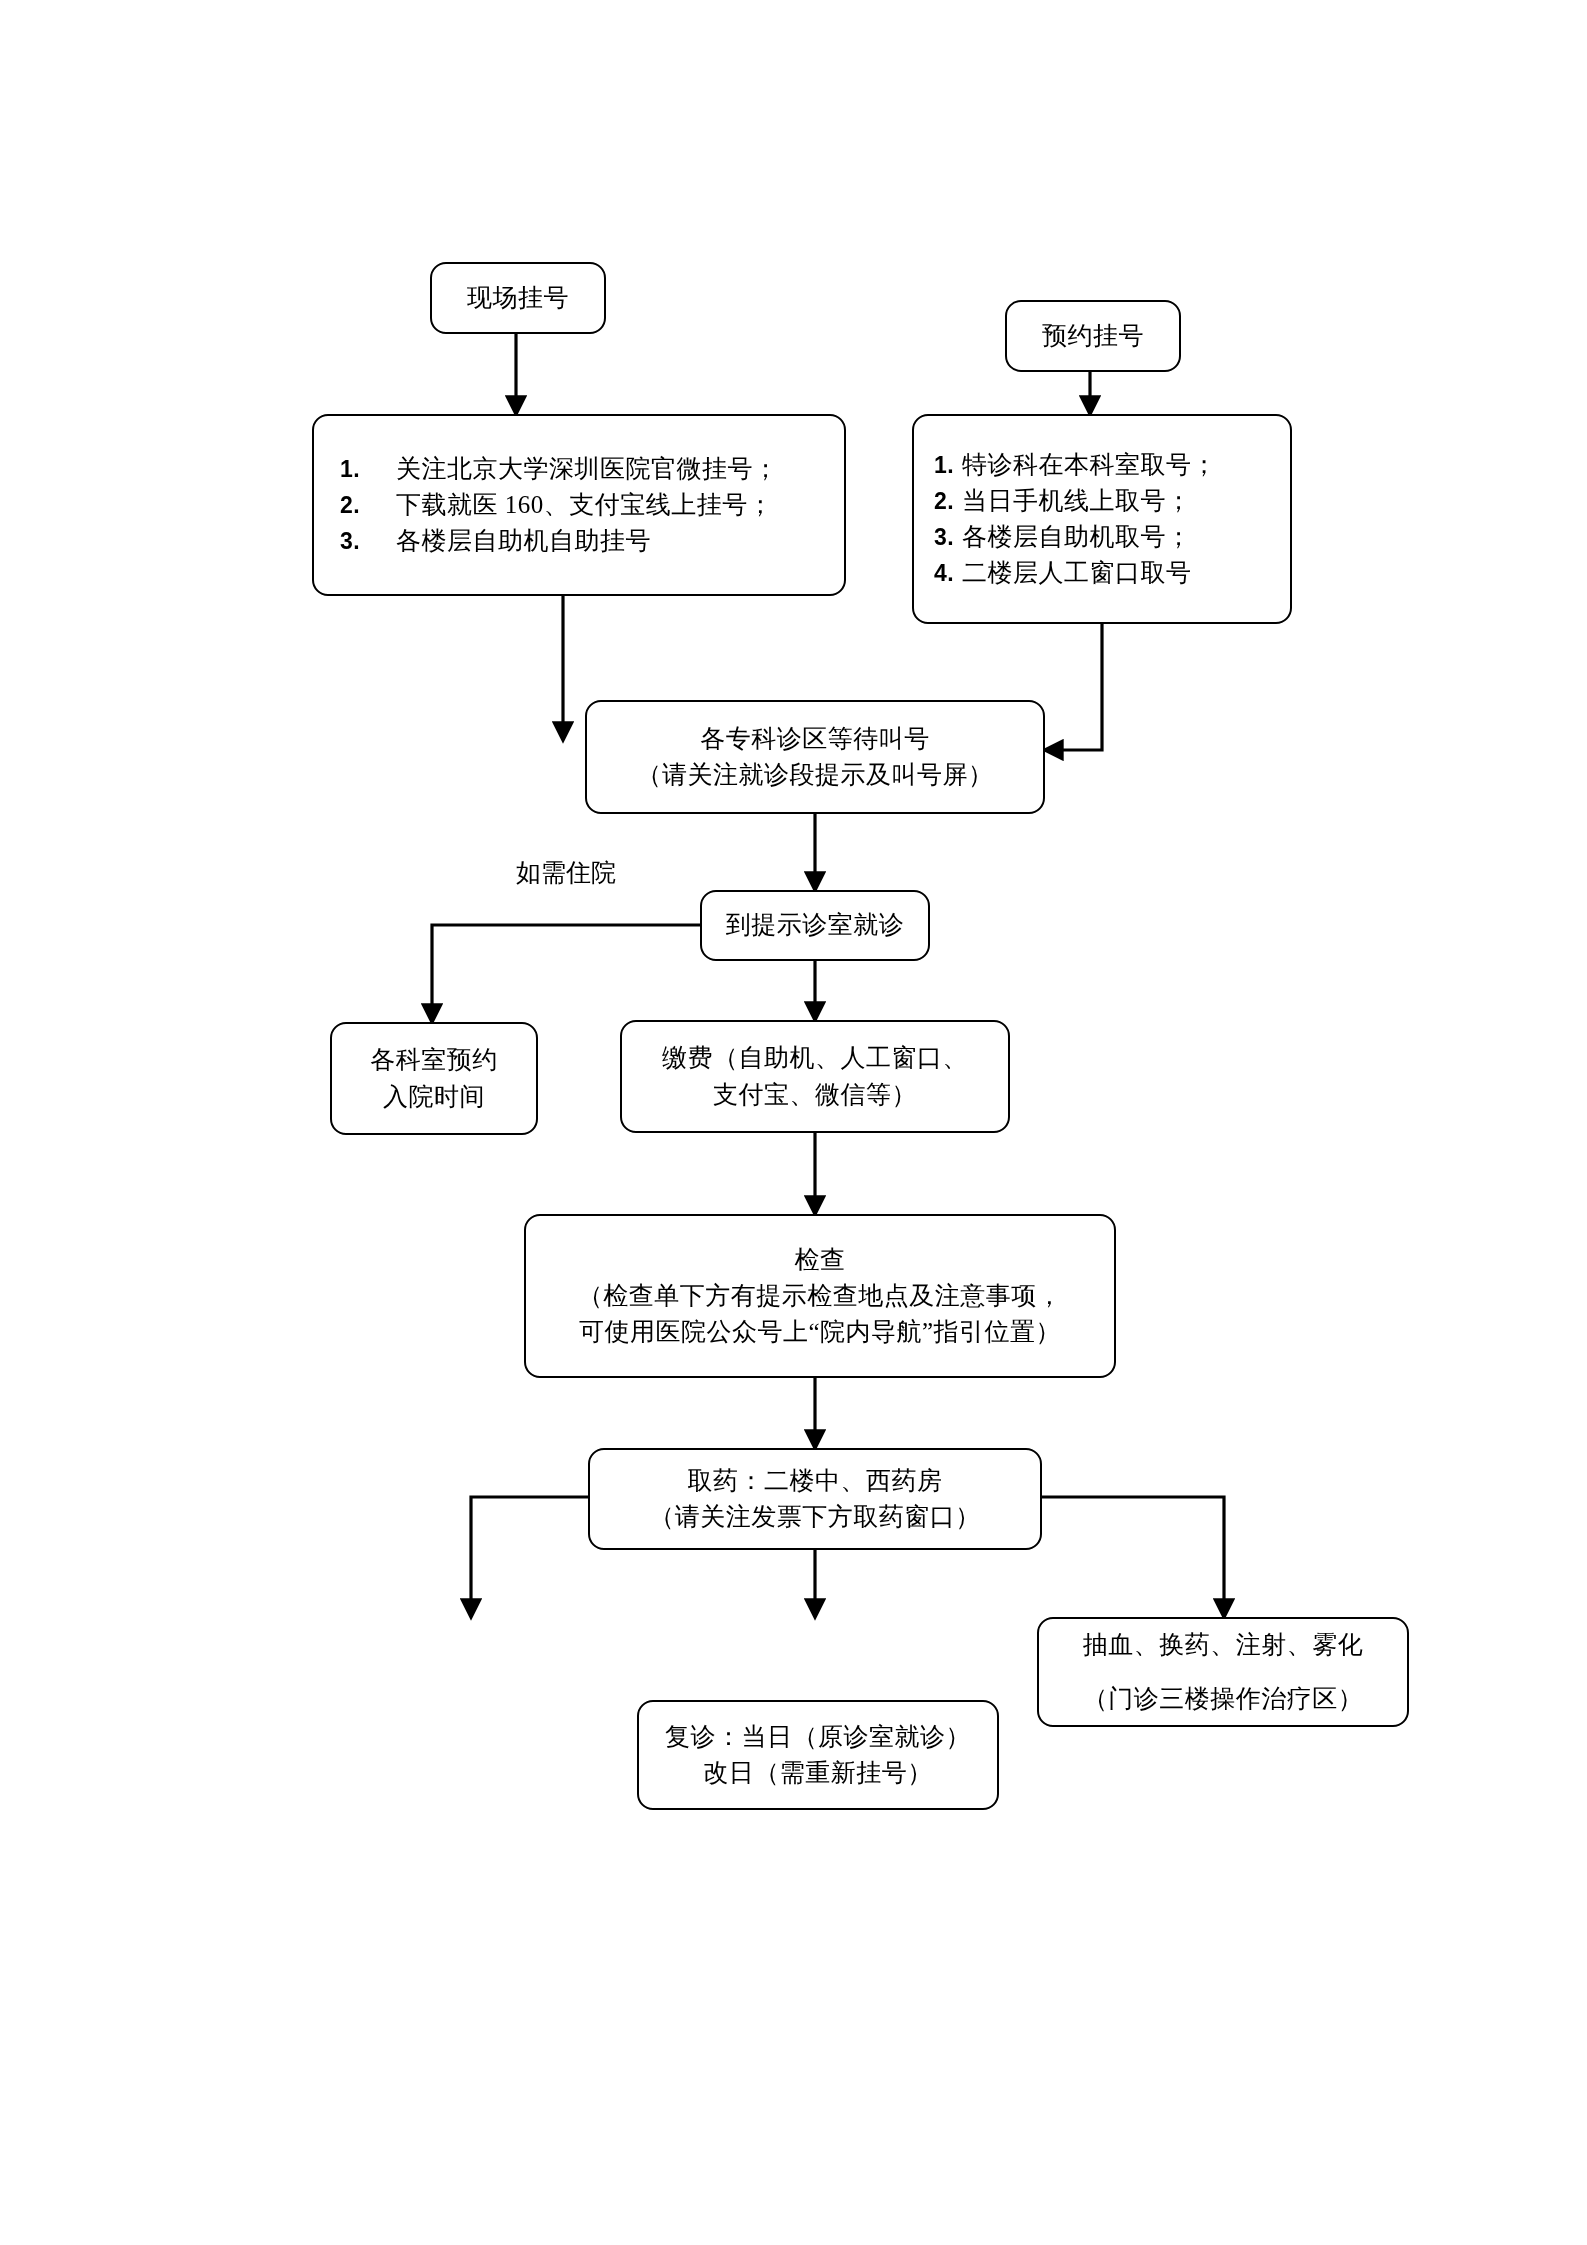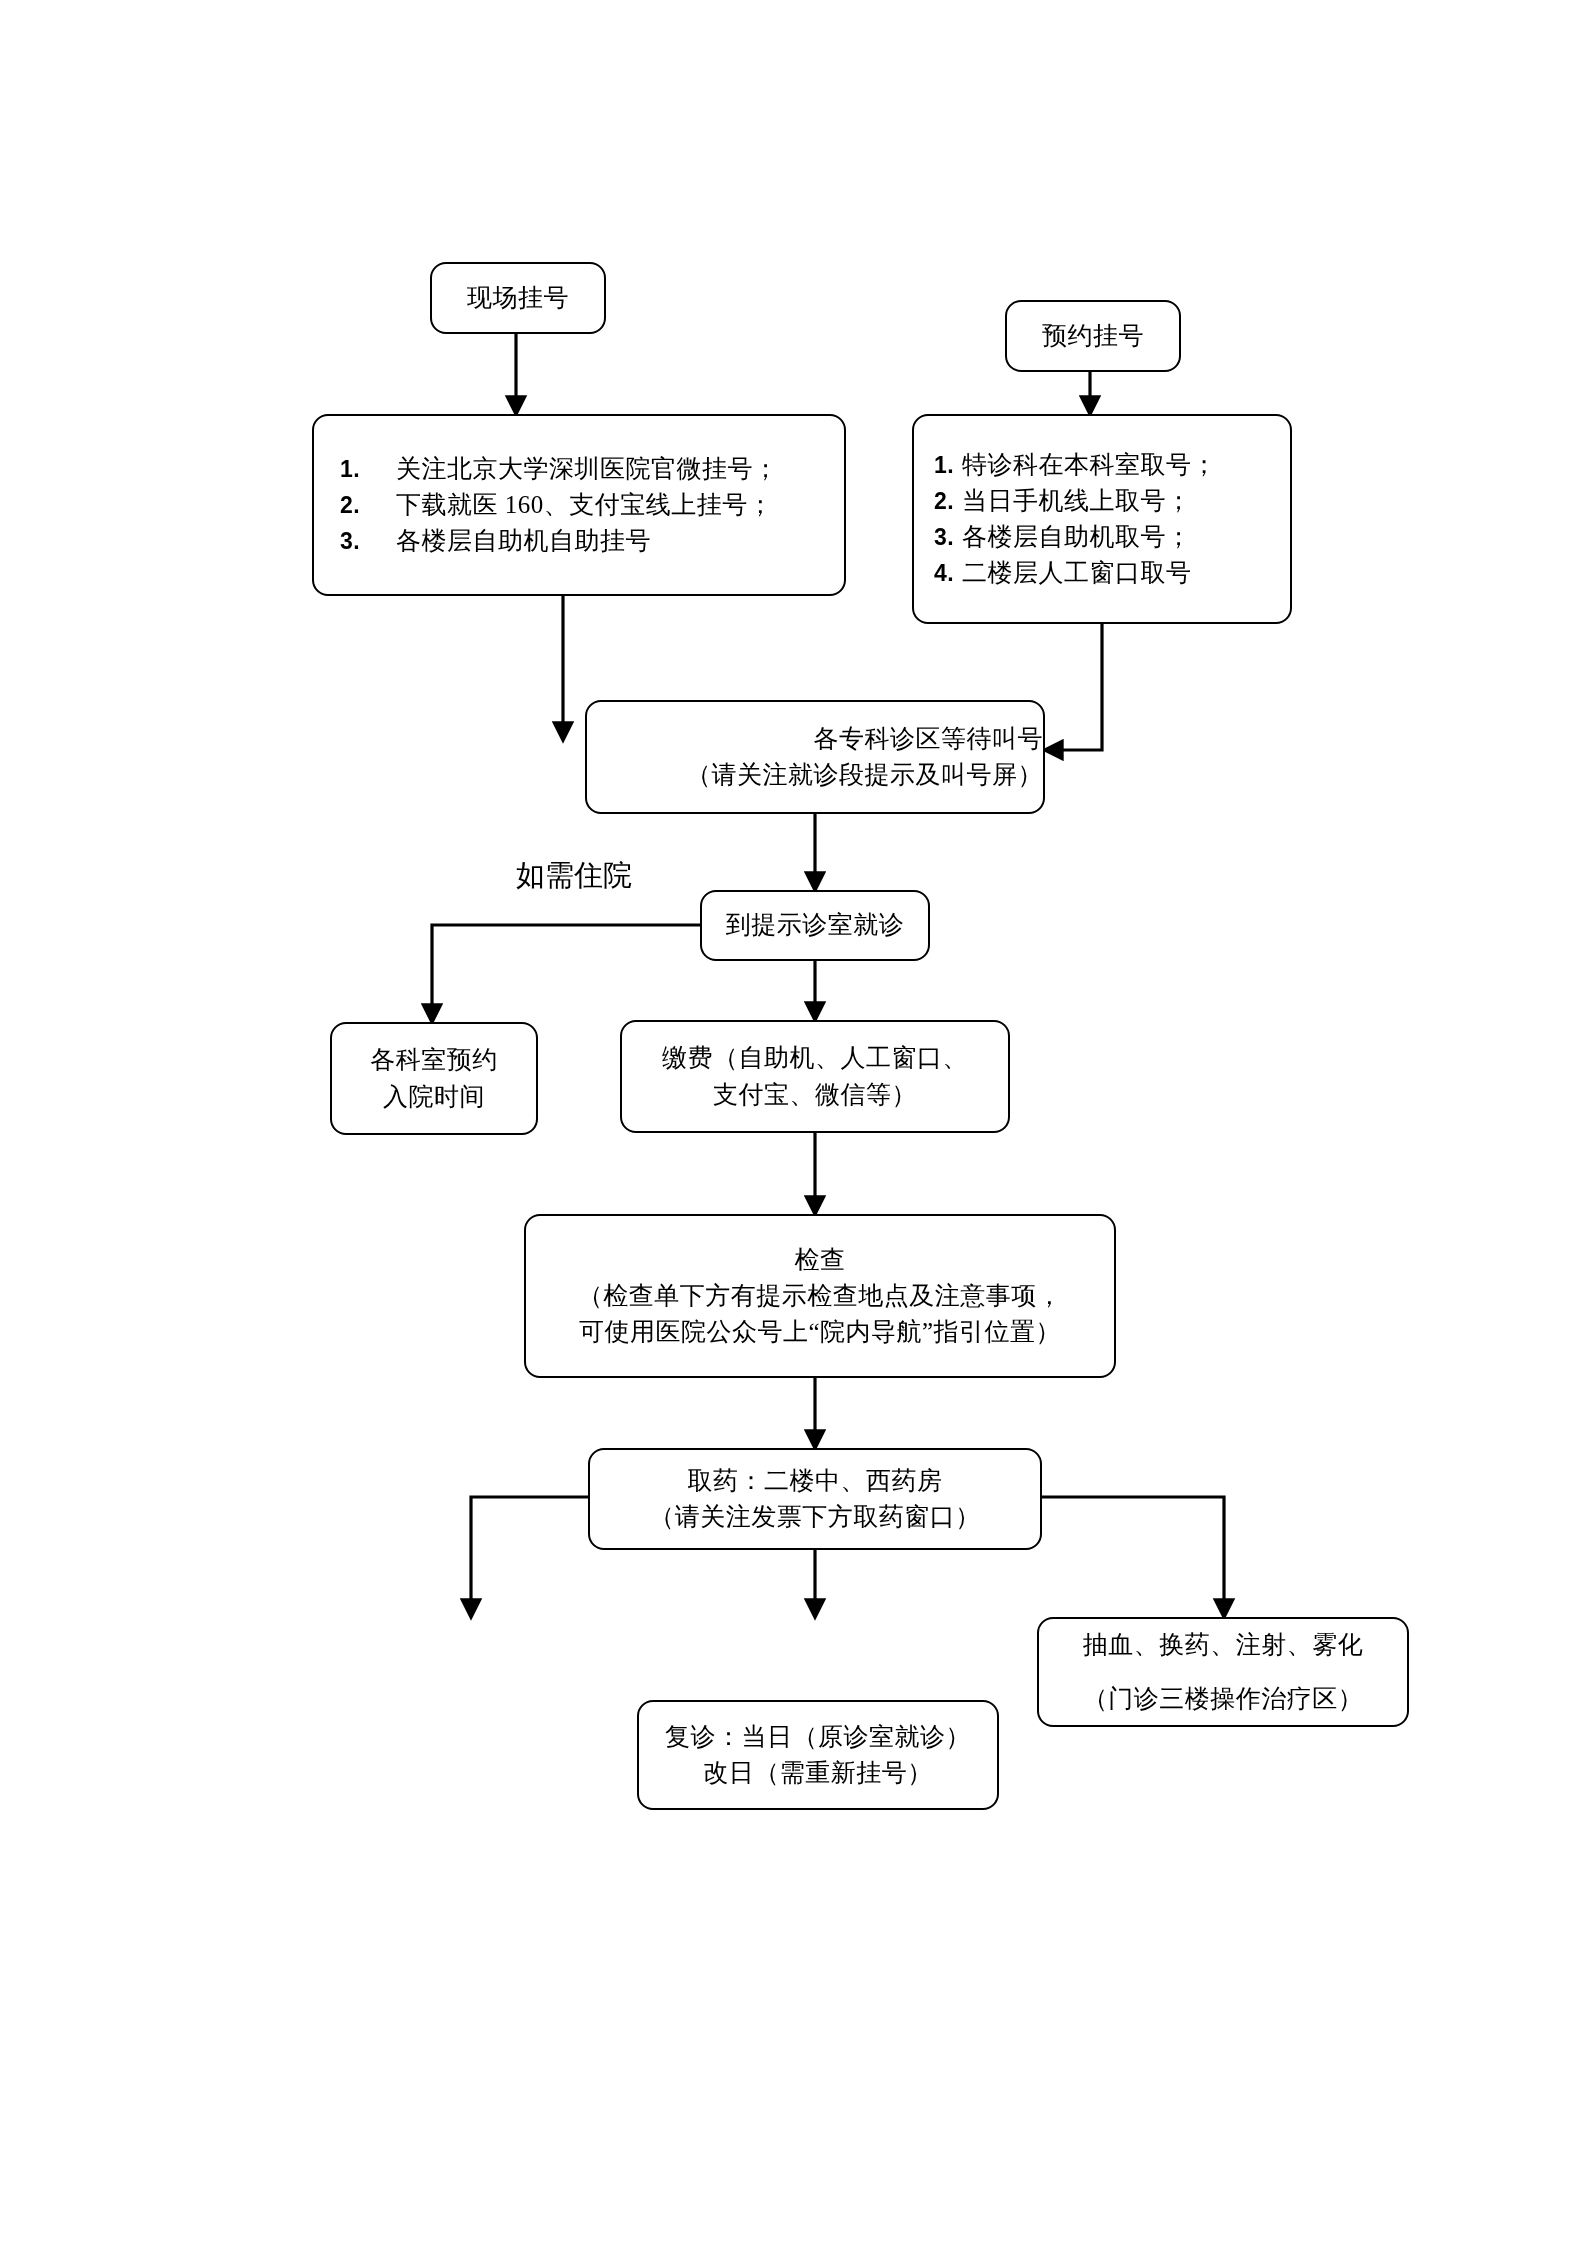--- a/index.html
+++ b/index.html
@@ -58,21 +58,21 @@
     display: inline-block;
     font-weight: bold;
     font-family: "Liberation Sans", "DejaVu Sans", sans-serif;
     font-size: 23px;
   }
   .node.list.wide-num .num { width: 56px; }
   .node.list.tight-num .num { width: 28px; }
   .node.list .txt { font-family: "Liberation Serif", "DejaVu Serif", serif; }
   .edge-label {
     position: absolute;
-    font-size: 29px;
+    font-size: 25px;
     white-space: nowrap;
     z-index: 4;
     background: transparent;
   }
 </style>
 </head>
 <body>
 
 <div id="chart-root">
 
@@ -145,21 +145,21 @@
     <span class="ln">
       <span class="num">3.</span>
       <span class="txt">各楼层自助机取号；</span>
     </span>
     <span class="ln">
       <span class="num">4.</span>
       <span class="txt">二楼层人工窗口取号</span>
     </span>
   </div>
 
-  <div class="node" style="left:585px; top:700px; width:460px; height:114px;align-items:flex-end;">
+  <div class="node" style="left:585px; top:700px; width:460px; height:114px;">
     <span class="ln">各专科诊区等待叫号</span>
     <span class="ln">（请关注就诊段提示及叫号屏）</span>
   </div>
 
   <div class="edge-label" style="left:516px; top:856px;">
     <span>如需住院</span>
   </div>
 
   <div class="node" style="left:330px; top:1022px; width:208px; height:113px;">
     <span class="ln">各科室预约</span>

